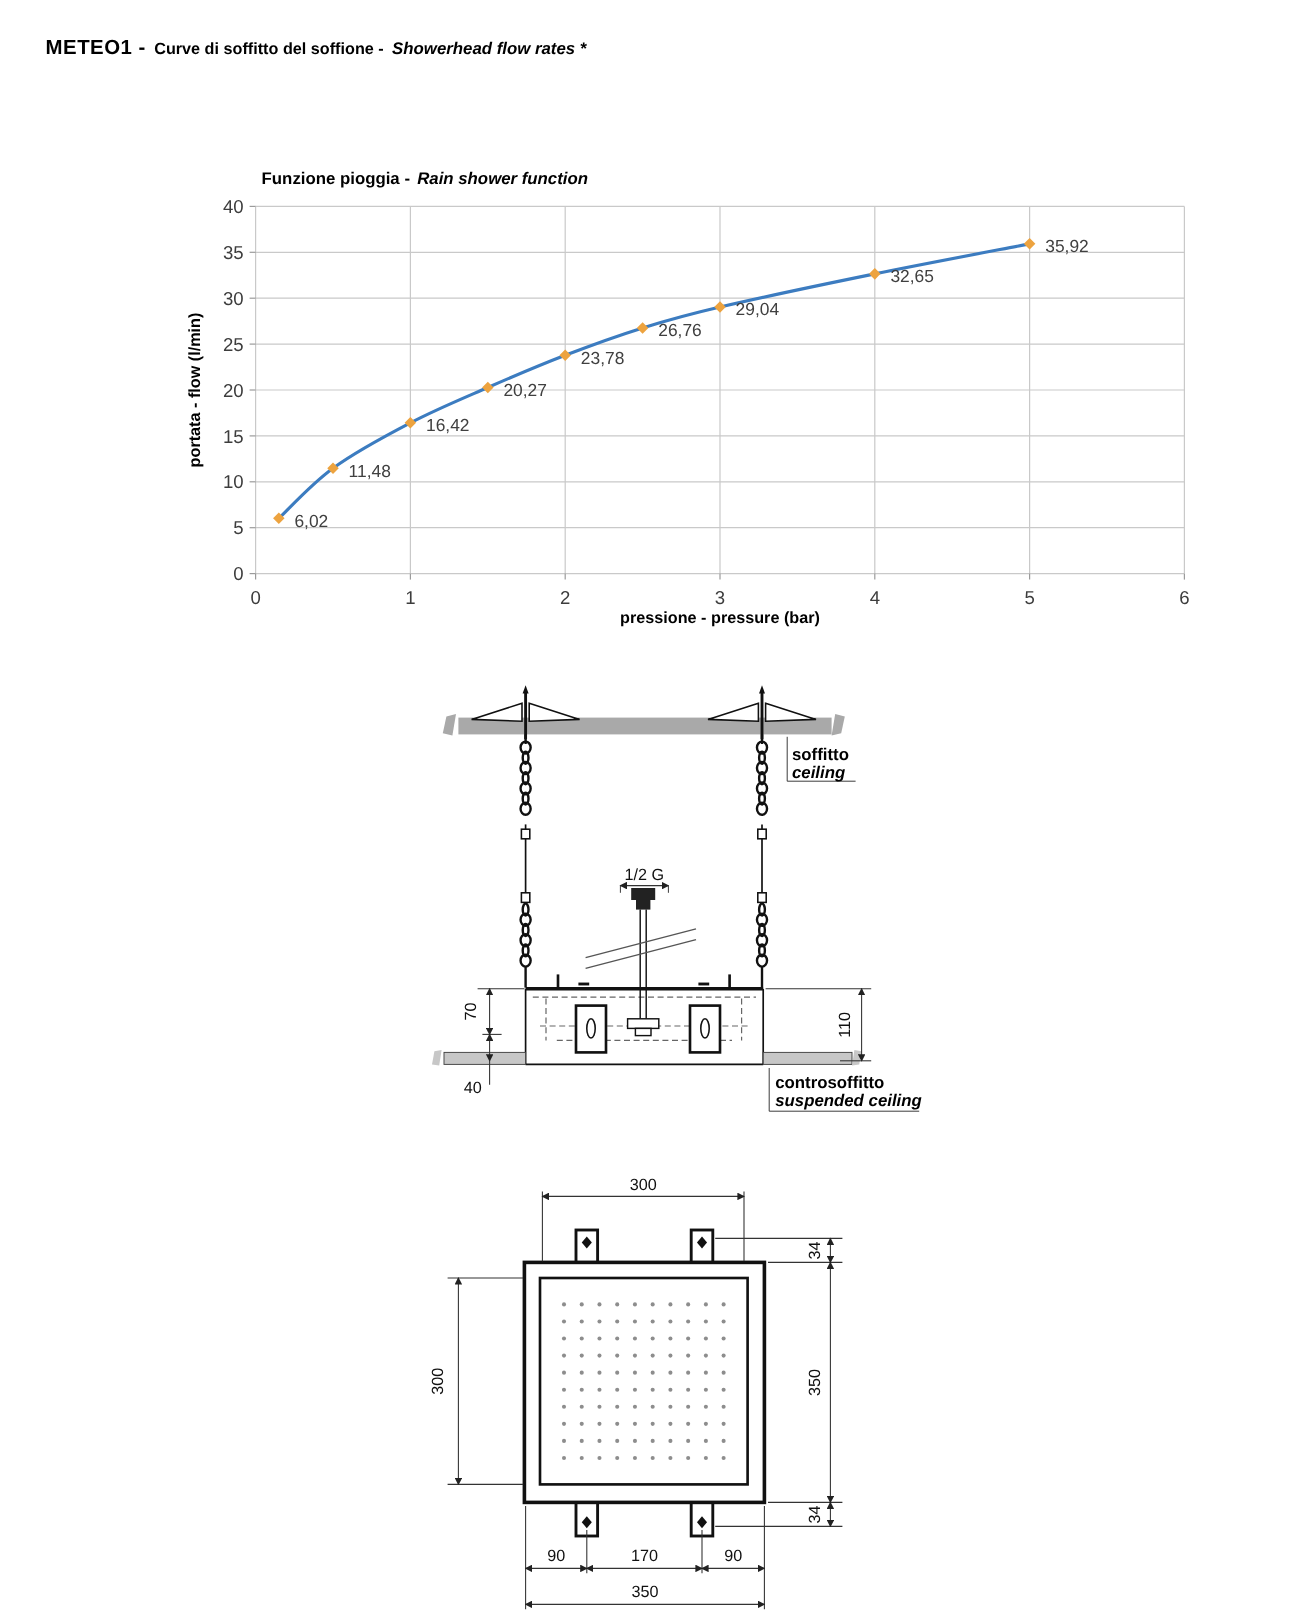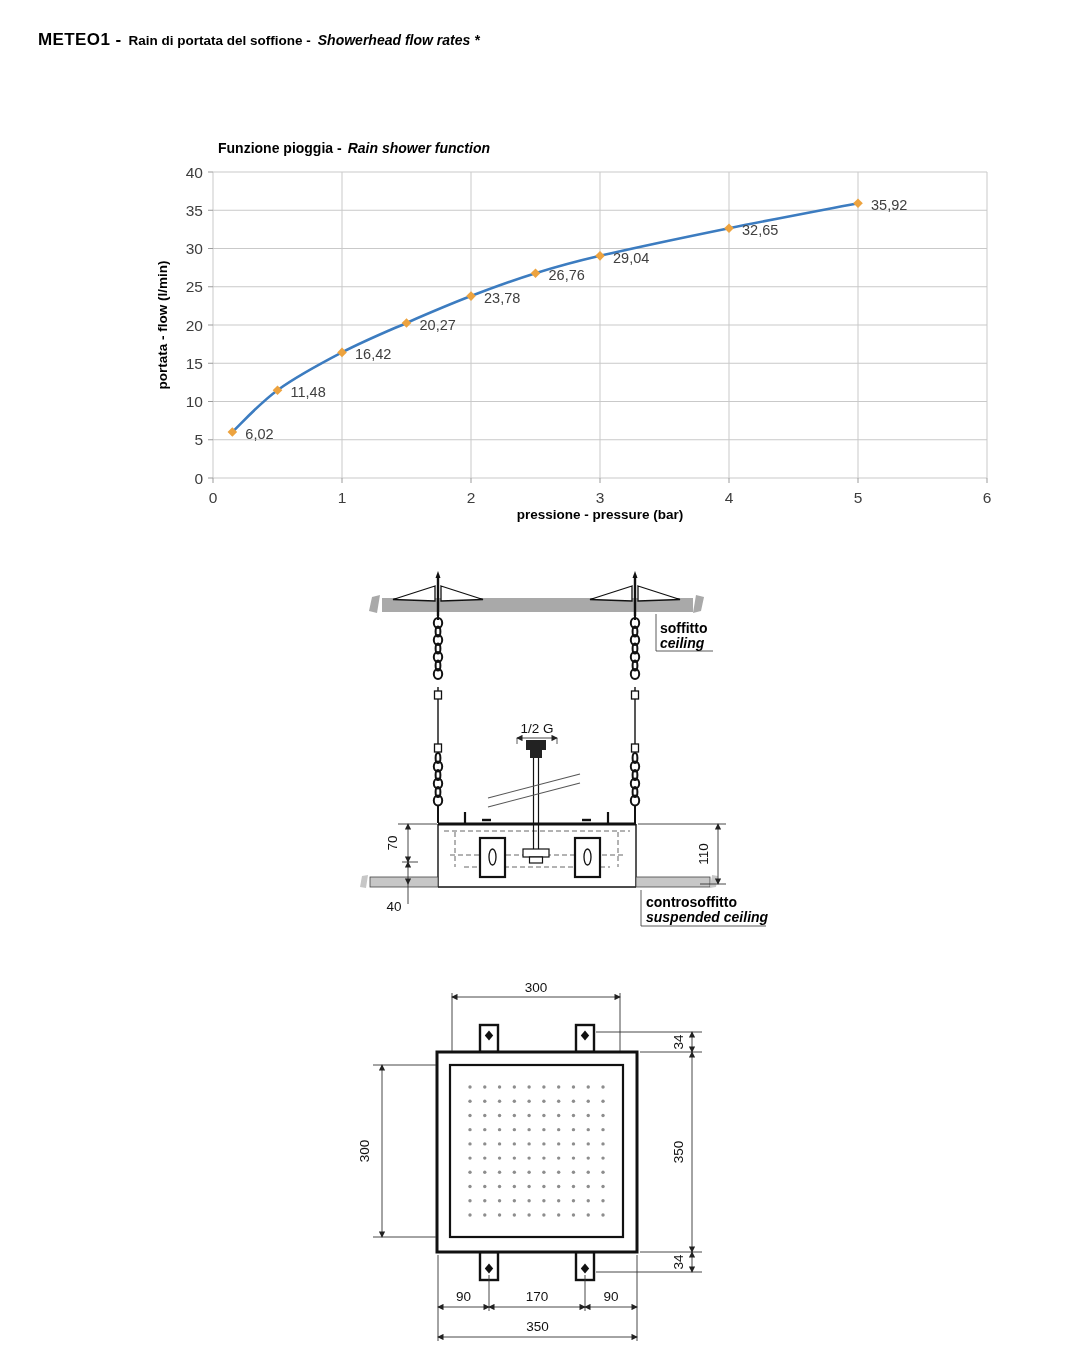--- a/index.html
+++ b/index.html
@@ -21,21 +21,21 @@
   .lbl-b{font-weight:bold;font-size:14px;fill:#000;}
   .lbl-bi{font-weight:bold;font-style:italic;font-size:14px;fill:#000;}
 </style>
 </head>
 <body>
 
 <div class="page">
 
   <div class="header">
     <span class="h-code">METEO1 -</span>
-    <span class="h-it">Rain di portata del soffione -</span>
+    <span class="h-it">Curve di soffitto del soffione -</span>
     <span class="h-en">Showerhead flow rates *</span>
   </div>
 
   <svg id="chart-svg" width="870" height="400" viewBox="0 0 870 400">
     <text x="68" y="18" class="chart-title"><tspan>Funzione pioggia -</tspan><tspan class="it" dx="6">Rain shower function</tspan></text>
     <text x="17" y="190" class="axis-label" text-anchor="middle" transform="rotate(-90 17 190)">portata - flow (l/min)</text>
     <text x="450" y="384" class="axis-label" text-anchor="middle">pressione - pressure  (bar)</text>
     <g>
         <line x1="63" y1="37" x2="63" y2="343" stroke="#c9c9c9" stroke-width="1"></line>
         <line x1="192" y1="37" x2="192" y2="343" stroke="#c9c9c9" stroke-width="1"></line>

